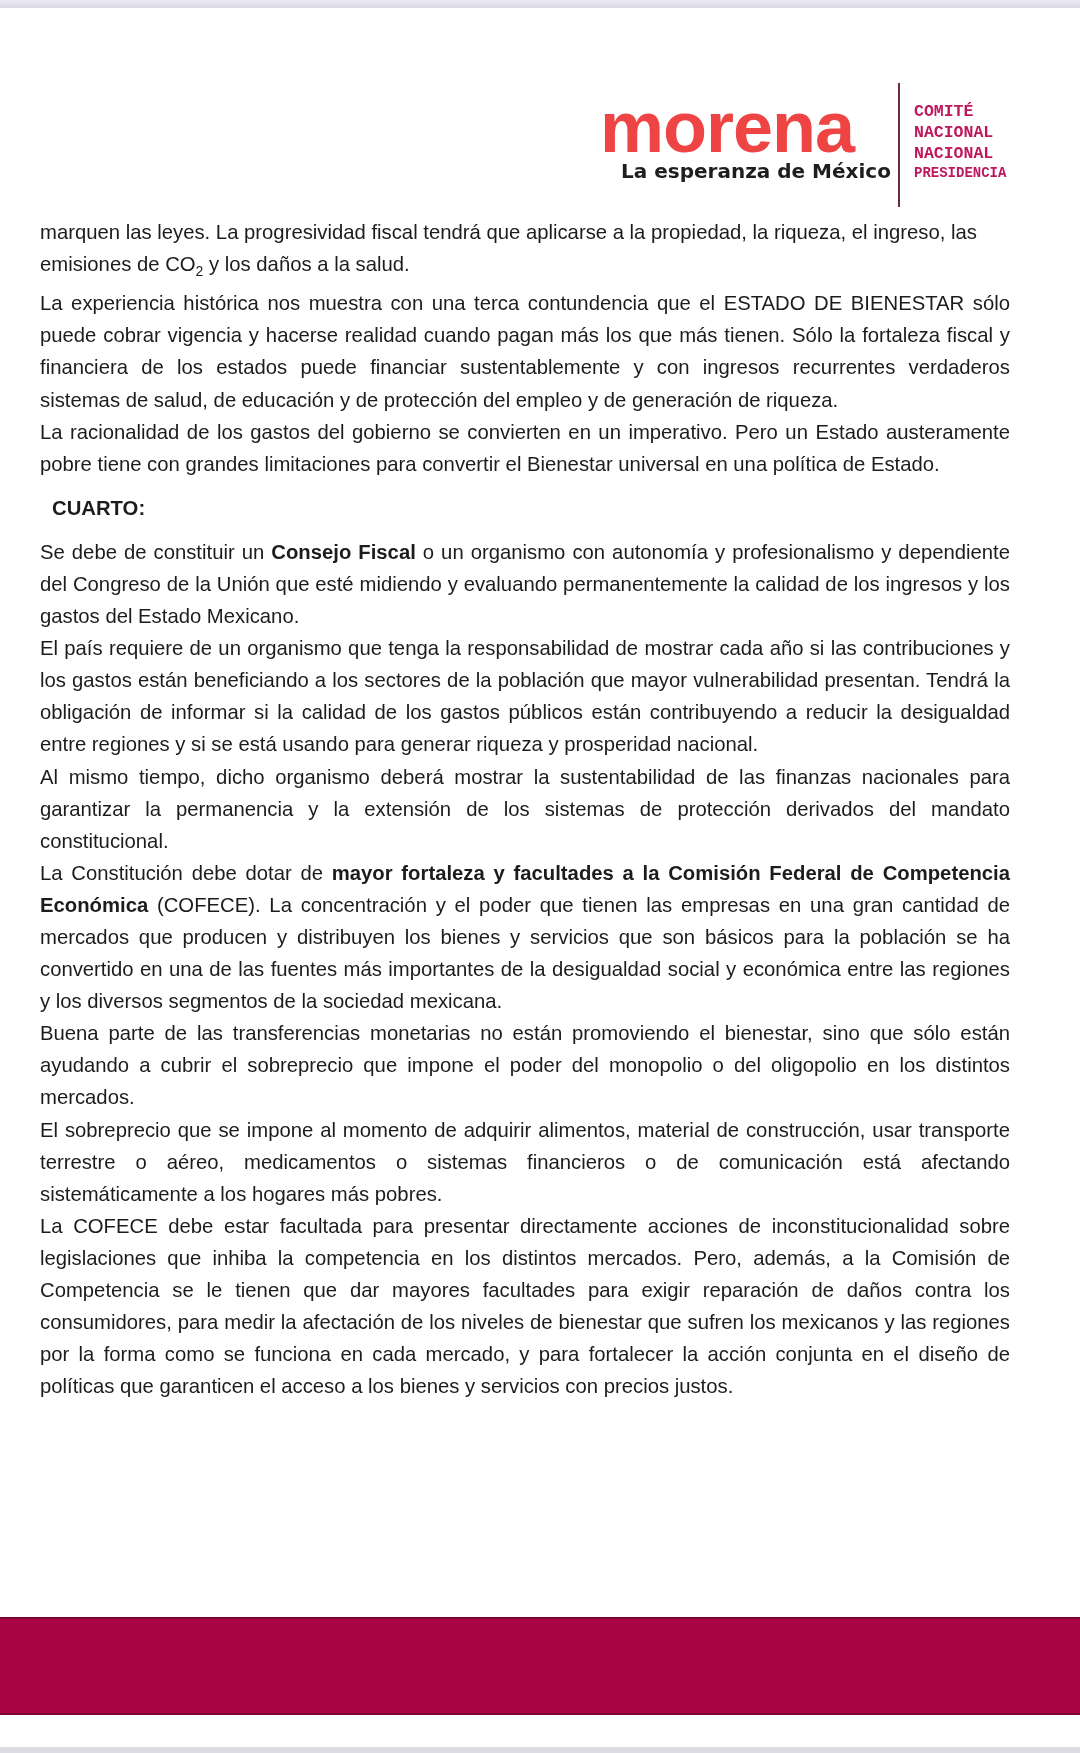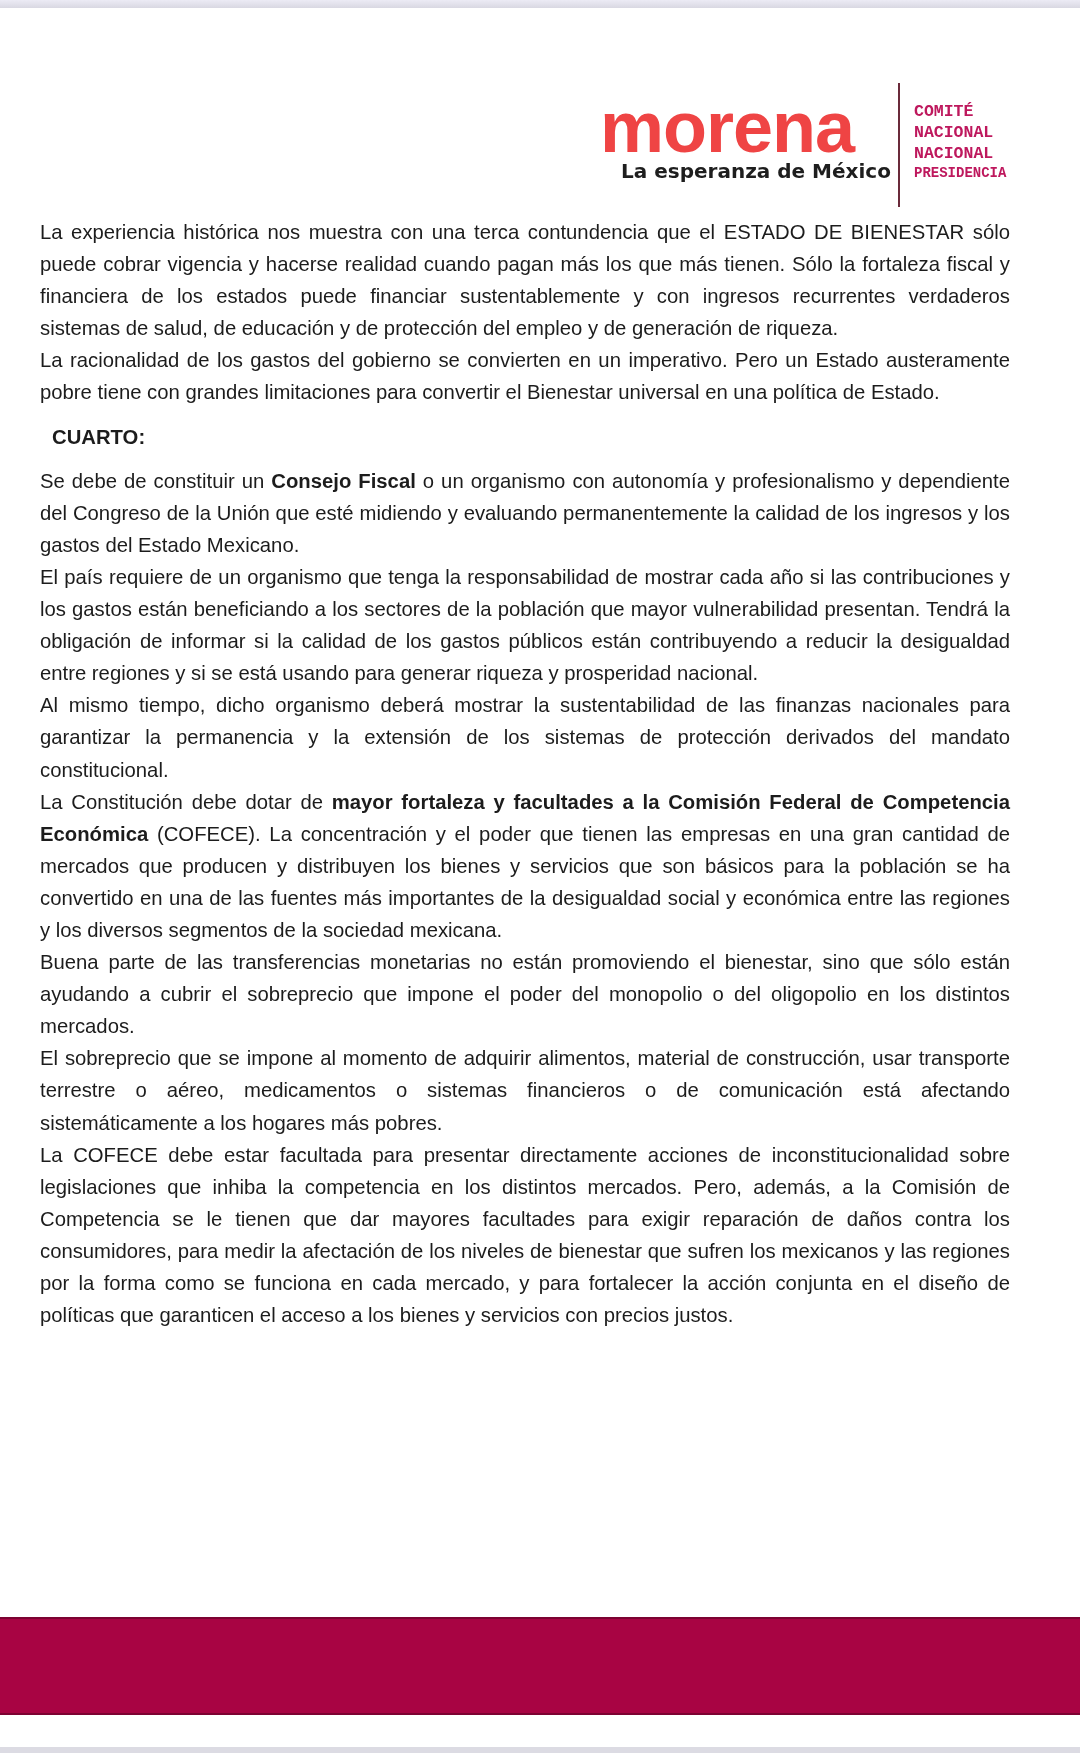--- a/index.html
+++ b/index.html
@@ -76,20 +76,21 @@
     <div class="logo-divider"></div>
     <div class="logo-committee">
       <div>COMITÉ</div>
       <div>NACIONAL</div>
       <div>NACIONAL</div>
       <div class="small">PRESIDENCIA</div>
     </div>
   </div>
 
   <div class="content">
+    <p class="last-left"><span>marquen las leyes. La progresividad fiscal tendrá que aplicarse a la propiedad, la riqueza, el ingreso, las emisiones de CO</span><sub style="font-size:14px;">2</sub><span> y los daños a la salud.</span></p>
     <p>La experiencia histórica nos muestra con una terca contundencia que el ESTADO DE BIENESTAR sólo puede cobrar vigencia y hacerse realidad cuando pagan más los que más tienen. Sólo la fortaleza fiscal y financiera de los estados puede financiar sustentablemente y con ingresos recurrentes verdaderos sistemas de salud, de educación y de protección del empleo y de generación de riqueza.</p>
     <p>La racionalidad de los gastos del gobierno se convierten en un imperativo. Pero un Estado austeramente pobre tiene con grandes limitaciones para convertir el Bienestar universal en una política de Estado.</p>
     <p class="heading">CUARTO:</p>
     <p><span>Se debe de constituir un </span><b>Consejo Fiscal</b><span> o un organismo con autonomía y profesionalismo y dependiente del Congreso de la Unión que esté midiendo y evaluando permanentemente la calidad de los ingresos y los gastos del Estado Mexicano.</span></p>
     <p>El país requiere de un organismo que tenga la responsabilidad de mostrar cada año si las contribuciones y los gastos están beneficiando a los sectores de la población que mayor vulnerabilidad presentan. Tendrá la obligación de informar si la calidad de los gastos públicos están contribuyendo a reducir la desigualdad entre regiones y si se está usando para generar riqueza y prosperidad nacional.</p>
     <p>Al mismo tiempo, dicho organismo deberá mostrar la sustentabilidad de las finanzas nacionales para garantizar la permanencia y la extensión de los sistemas de protección derivados del mandato constitucional.</p>
     <p><span>La Constitución debe dotar de </span><b>mayor fortaleza y facultades a la Comisión Federal de Competencia Económica</b><span> (COFECE). La concentración y el poder que tienen las empresas en una gran cantidad de mercados que producen y distribuyen los bienes y servicios que son básicos para la población se ha convertido en una de las fuentes más importantes de la desigualdad social y económica entre las regiones y los diversos segmentos de la sociedad mexicana.</span></p>
     <p>Buena parte de las transferencias monetarias no están promoviendo el bienestar, sino que sólo están ayudando a cubrir el sobreprecio que impone el poder del monopolio o del oligopolio en los distintos mercados.</p>
     <p>El sobreprecio que se impone al momento de adquirir alimentos, material de construcción, usar transporte terrestre o aéreo, medicamentos o sistemas financieros o de comunicación está afectando sistemáticamente a los hogares más pobres.</p>
     <p>La COFECE debe estar facultada para presentar directamente acciones de inconstitucionalidad sobre legislaciones que inhiba la competencia en los distintos mercados. Pero, además, a la Comisión de Competencia se le tienen que dar mayores facultades para exigir reparación de daños contra los consumidores, para medir la afectación de los niveles de bienestar que sufren los mexicanos y las regiones por la forma como se funciona en cada mercado, y para fortalecer la acción conjunta en el diseño de políticas que garanticen el acceso a los bienes y servicios con precios justos.</p>

